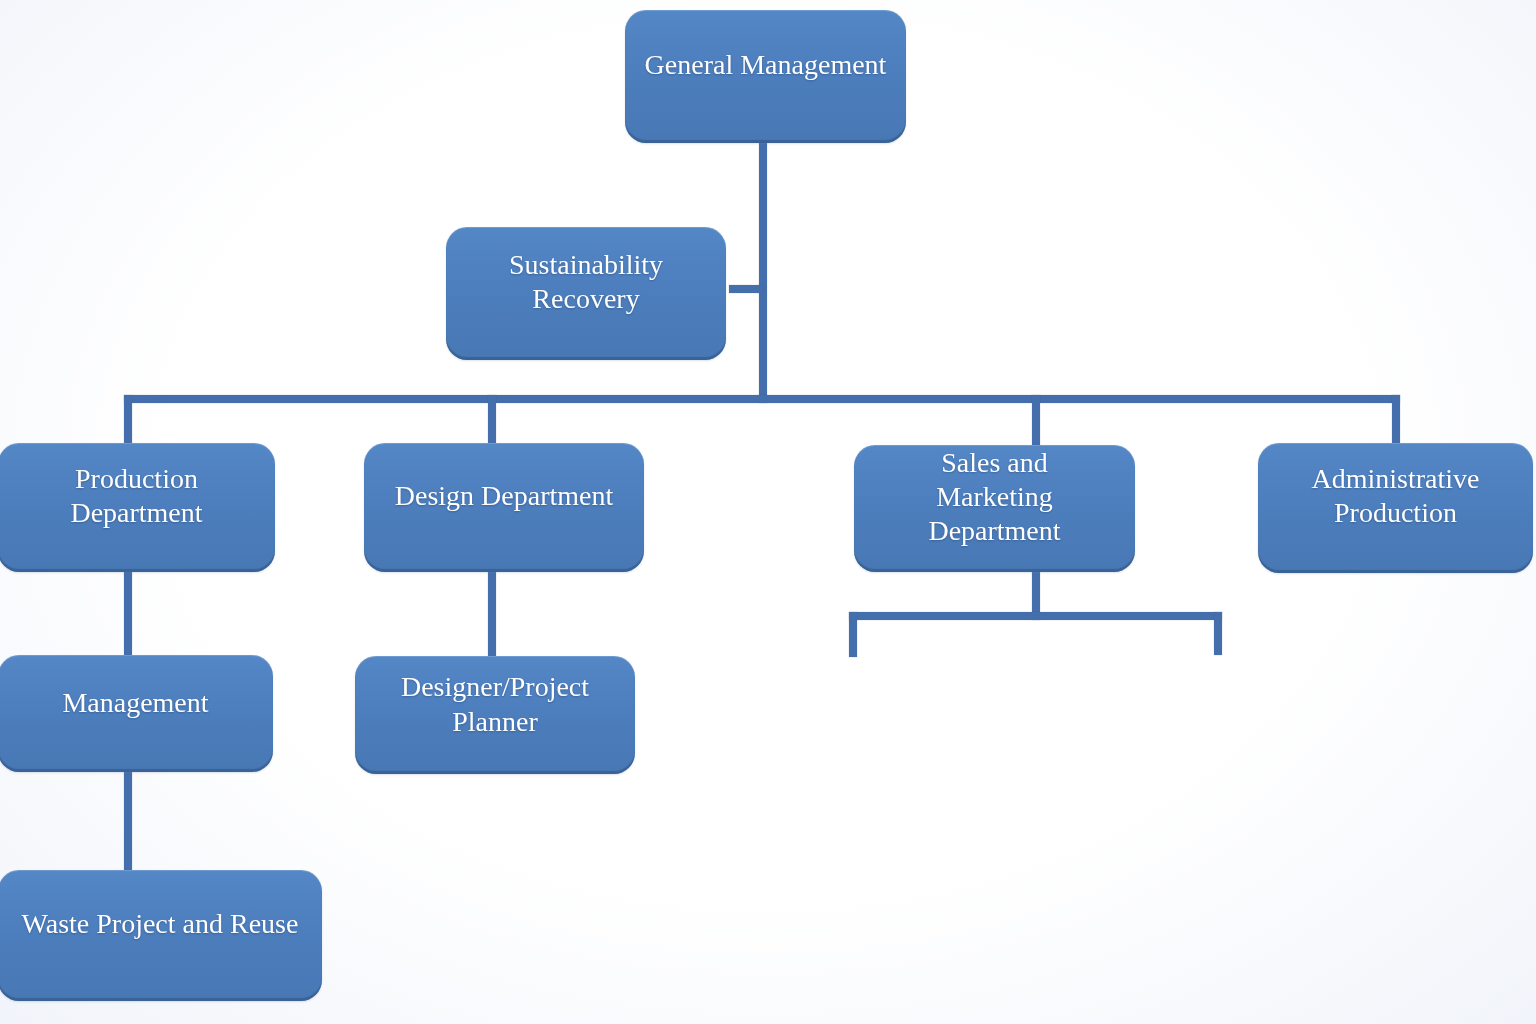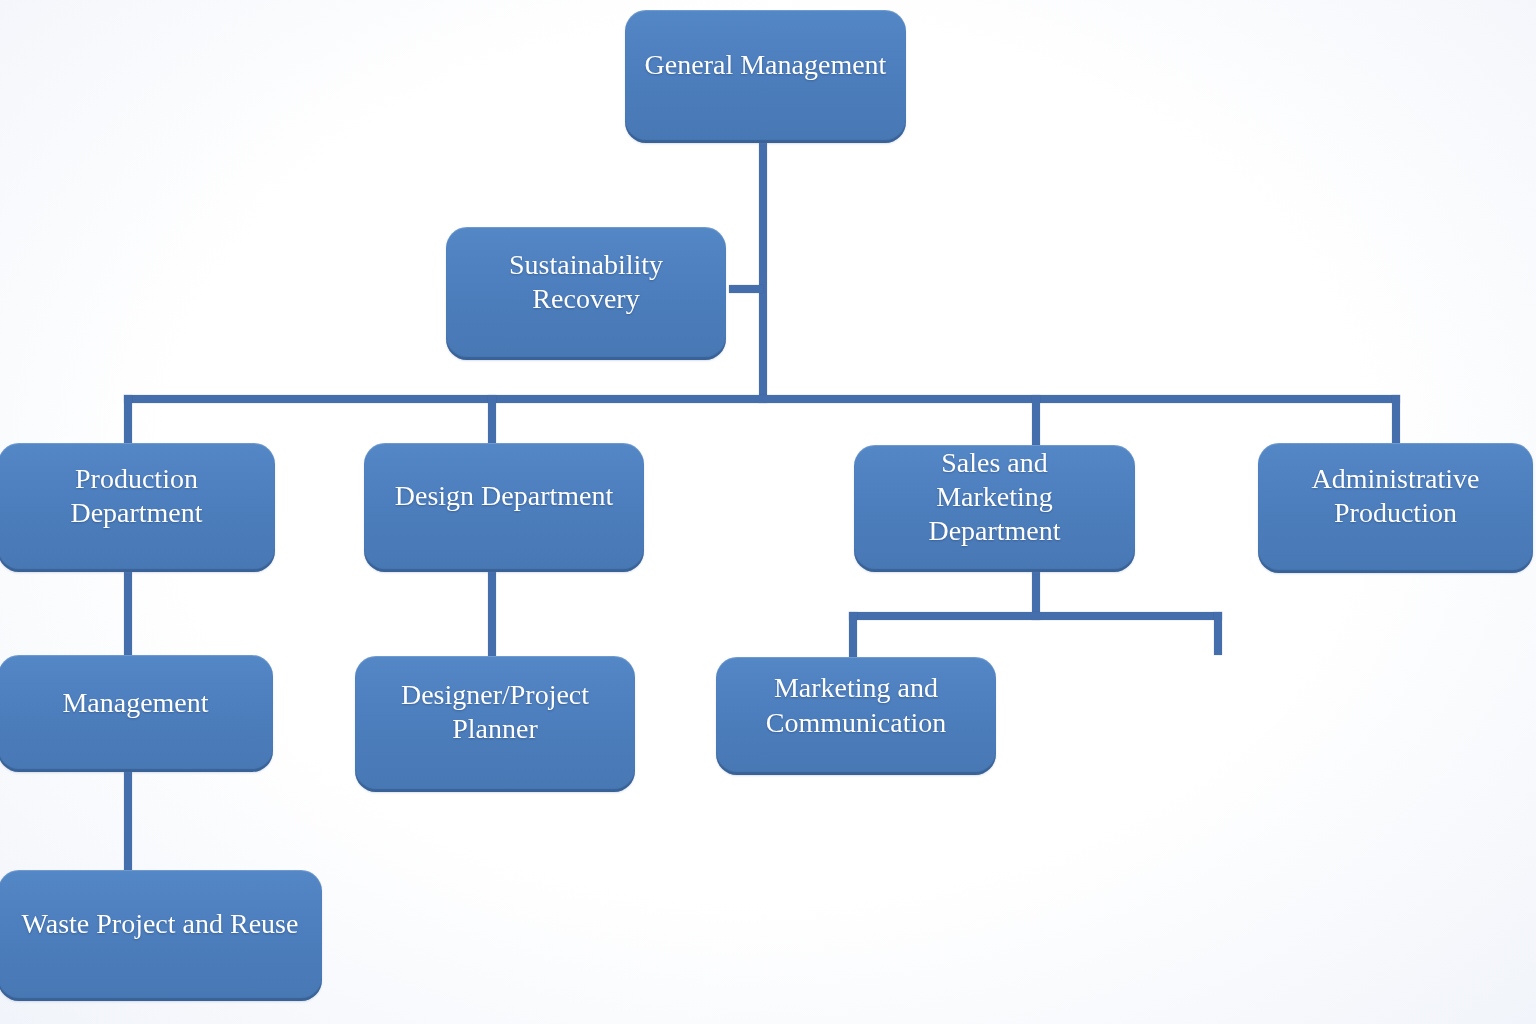--- a/index.html
+++ b/index.html
@@ -90,26 +90,23 @@
   </div>
 
   <div class="node" style="left:1258px; top:443px; width:275px; height:130px;">
     <span class="label" style="left:45px; right:45px;">Administrative Production</span>
   </div>
 
   <div class="node" style="left:-2px; top:655px; width:275px; height:117px;">
     <span class="label">Management</span>
   </div>
 
-  <div class="node" style="left:355px; top:656px; width:280px; height:136px;">
+  <div class="node" style="left:355px; top:656px; width:280px; height:118px;">
     <span class="label" style="left:4px; right:4px;">Designer/Project Planner</span>
   </div>
 
-  <div class="node" style="left:716px; top:657px; width:280px; height:118px;">
-    <span class="label" style="left:45px; right:45px;">Marketing and Communication</span>
-  </div>
 
 
   <div class="node" style="left:-2px; top:870px; width:324px; height:131px;">
     <span class="label">Waste Project and Reuse</span>
   </div>
 
 </div>
 
 </body></html>

